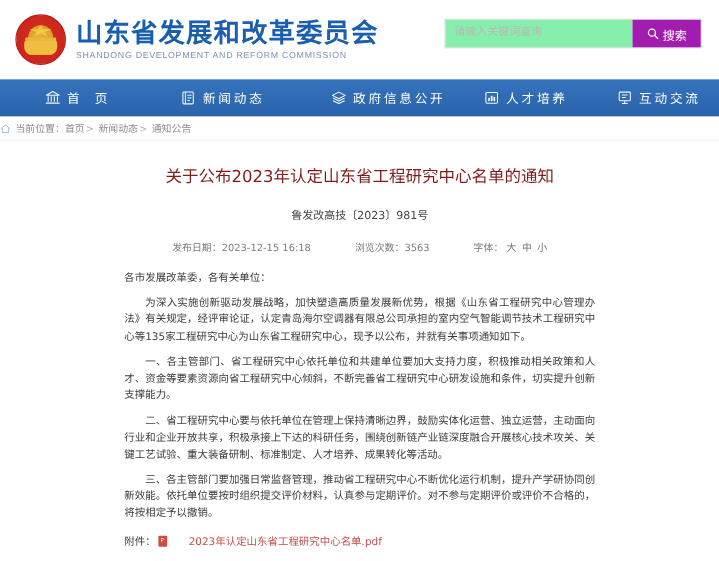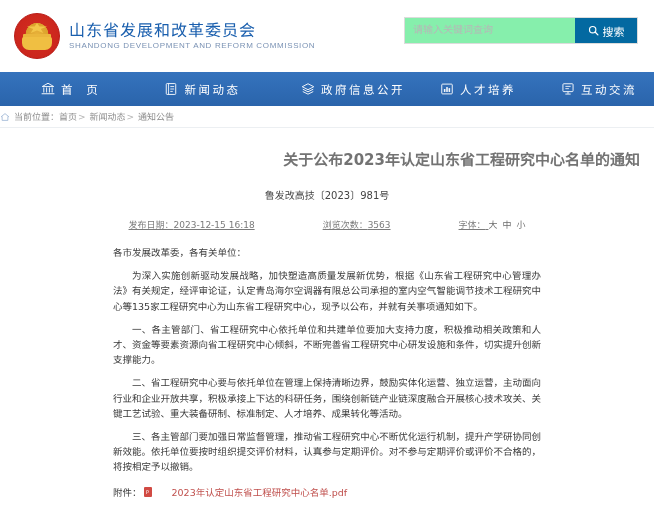--- a/index.html
+++ b/index.html
@@ -47,22 +47,22 @@
     position: absolute;
     left: 50%; bottom: 8px;
     transform: translateX(-50%);
     width: 30px; height: 13px;
     background: #f0bf42;
     border-radius: 2px 2px 7px 7px;
     box-shadow: 0 -4px 0 -1px #eab63c;
   }
   .brand-text { display: flex; flex-direction: column; justify-content: center; }
   .brand-cn {
-    font-size: 16px;
-    font-weight: normal;
+    font-size: 24px;
+    font-weight: bold;
     color: #1a5fae;
     letter-spacing: 1px;
     line-height: 1.12;
     white-space: nowrap;
   }
   .brand-en {
     font-size: 8px;
     color: #7a92b4;
     letter-spacing: 0.65px;
     margin-top: 2px;
@@ -84,21 +84,21 @@
     outline: none;
     padding: 0 8px;
     font-size: 10px;
     color: #333;
     background: #86efac;
     font-family: Liberation Mono, monospace;
   }
   .search-input::placeholder { color: #b7b7b7; font-size: 10px; }
   .search-btn {
     width: 62px;
-    background: #0369a1;
+    background: #a21caf;
     border: none;
     color: #ffffff;
     font-size: 11px;
     display: flex;
     align-items: center;
     justify-content: center;
     gap: 4px;
     cursor: pointer;
     font-family: "DejaVu Sans", sans-serif;
   }
@@ -151,41 +151,40 @@
     width: 10px; height: 10px;
     margin-right: 4px;
     display: inline-flex;
   }
   .crumb-text { font-size: 9px; color: #8d8d8d; }
   .crumb-text .sep { color: #b5b5b5; margin: 0 1px; }
 
   
   .article { padding: 0 14px; }
   .doc-title {
-    text-align: right;
+    text-align: center;
     font-size: 15px;
-    font-weight: bold;
-    color: #737373;
+    font-weight: normal;
+    color: #7f1d1d;
     margin-top: 22px;
     line-height: 1.4;
   }
   .doc-number {
     text-align: center;
     font-size: 10px;
     color: #444;
     margin-top: 16px;
   }
   .meta {
     display: flex;
     justify-content: center;
-    gap: 68px;
+    gap: 40px;
     margin-top: 16px;
     font-size: 9px;
     color: #7b7b7b;
-    text-decoration: underline;
   }
   .meta .font-sizes { display: inline-flex; gap: 5px; }
   .meta .font-sizes span { cursor: pointer; color: #6d6d6d; }
 
   .body-wrap {
     margin: 14px auto 0;
     width: 428px;
     font-size: 9.5px;
     line-height: 15.2px;
     color: #3b3b3b;

